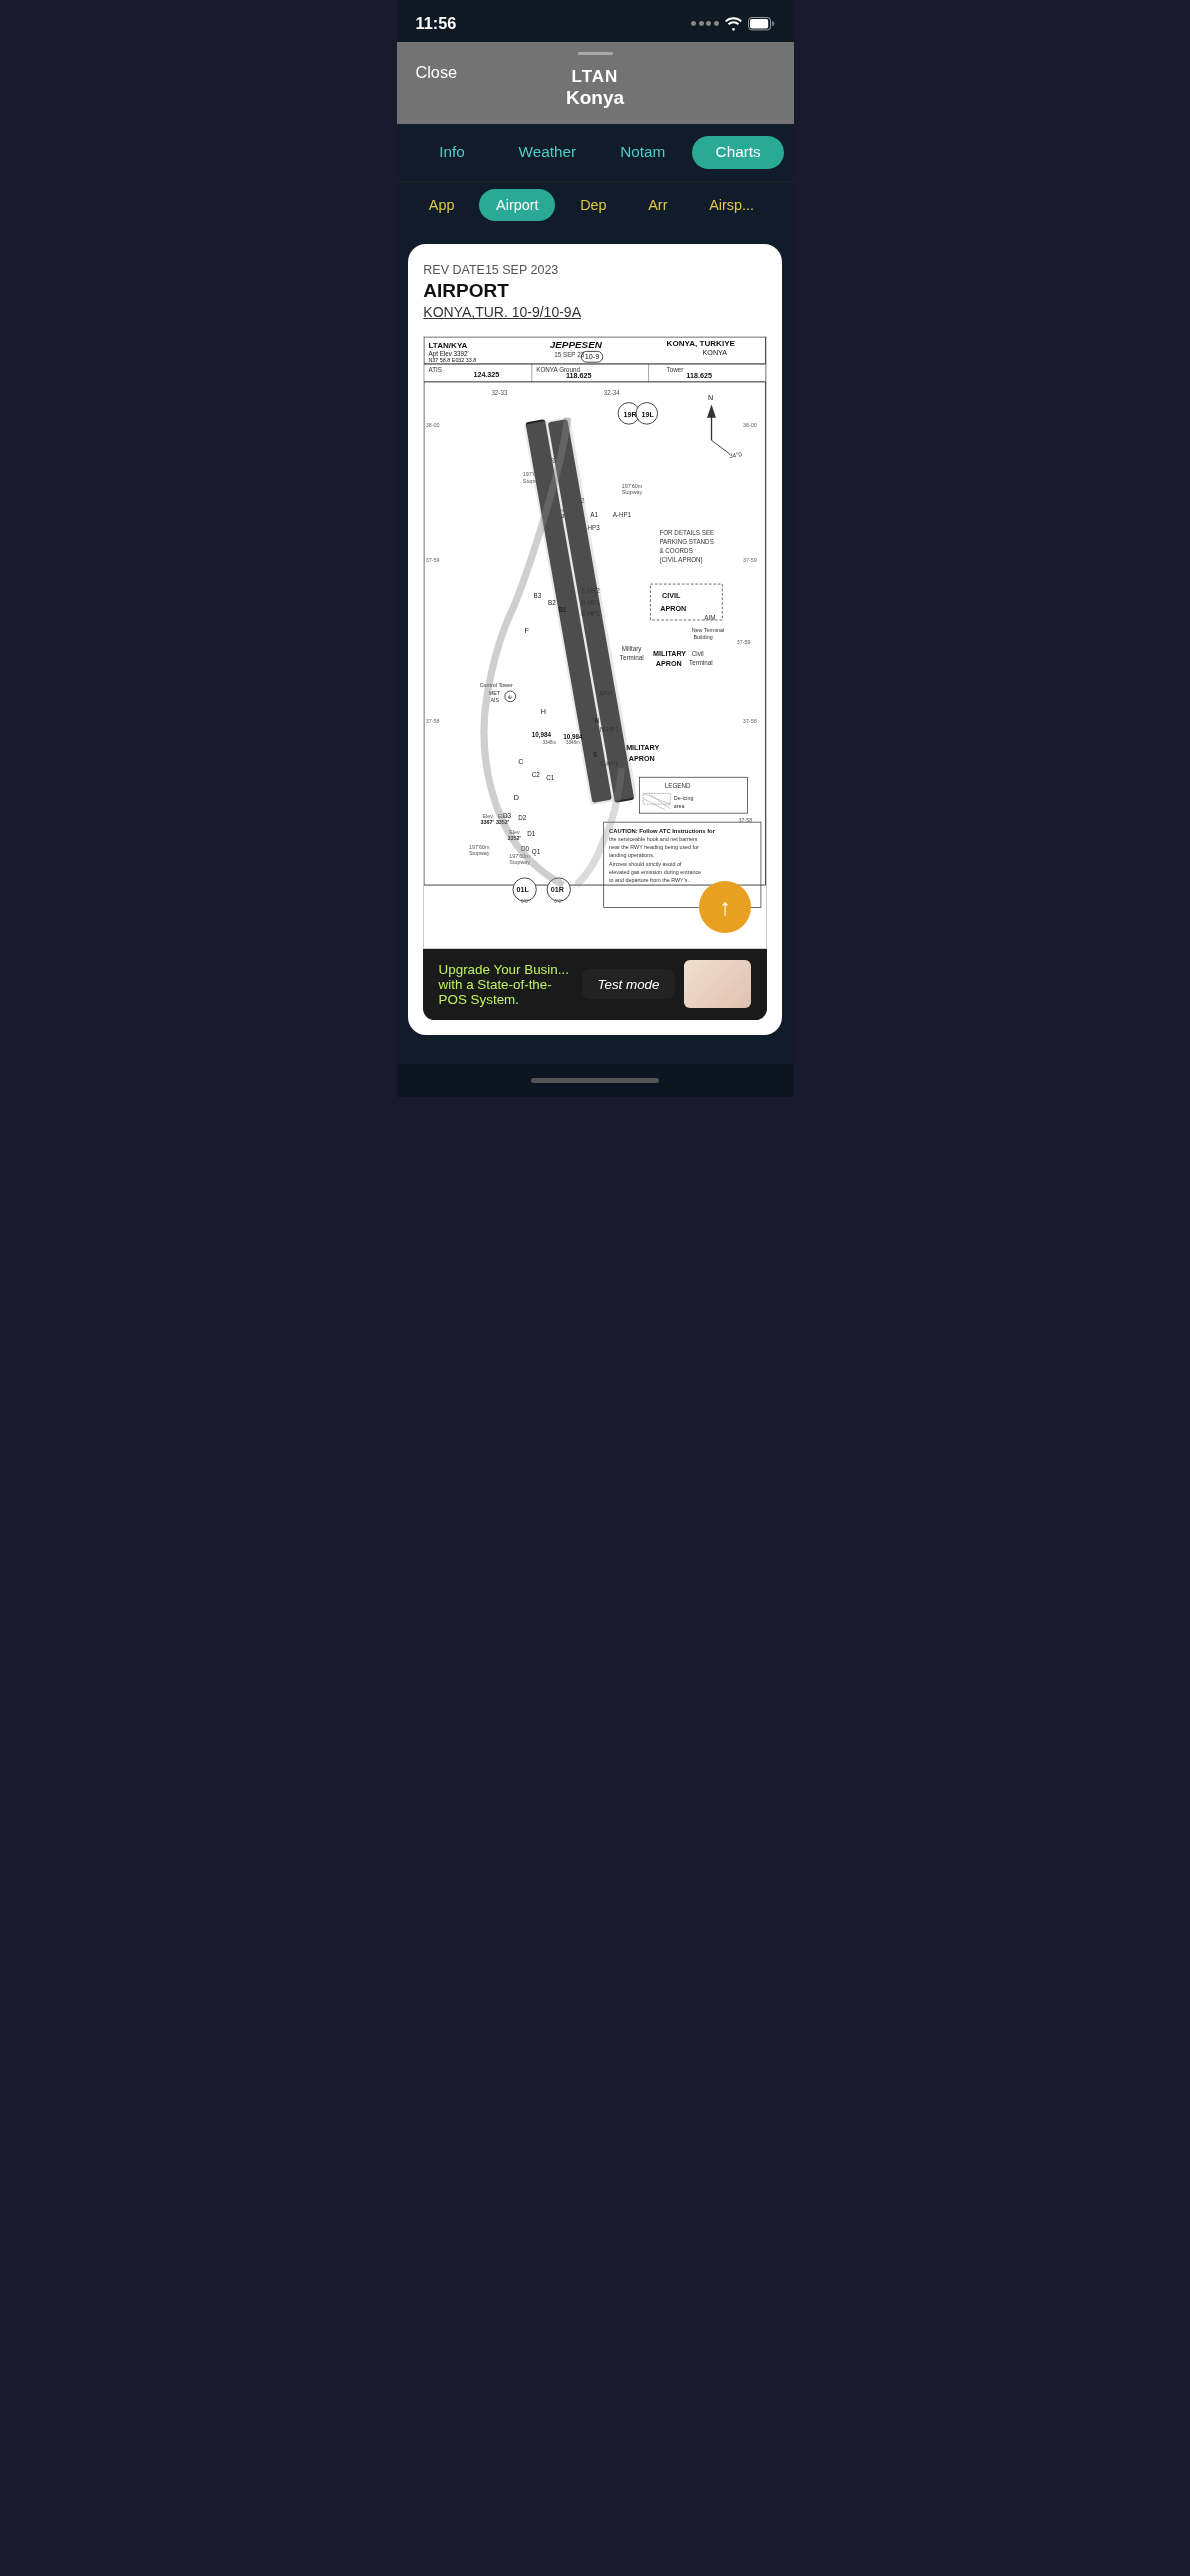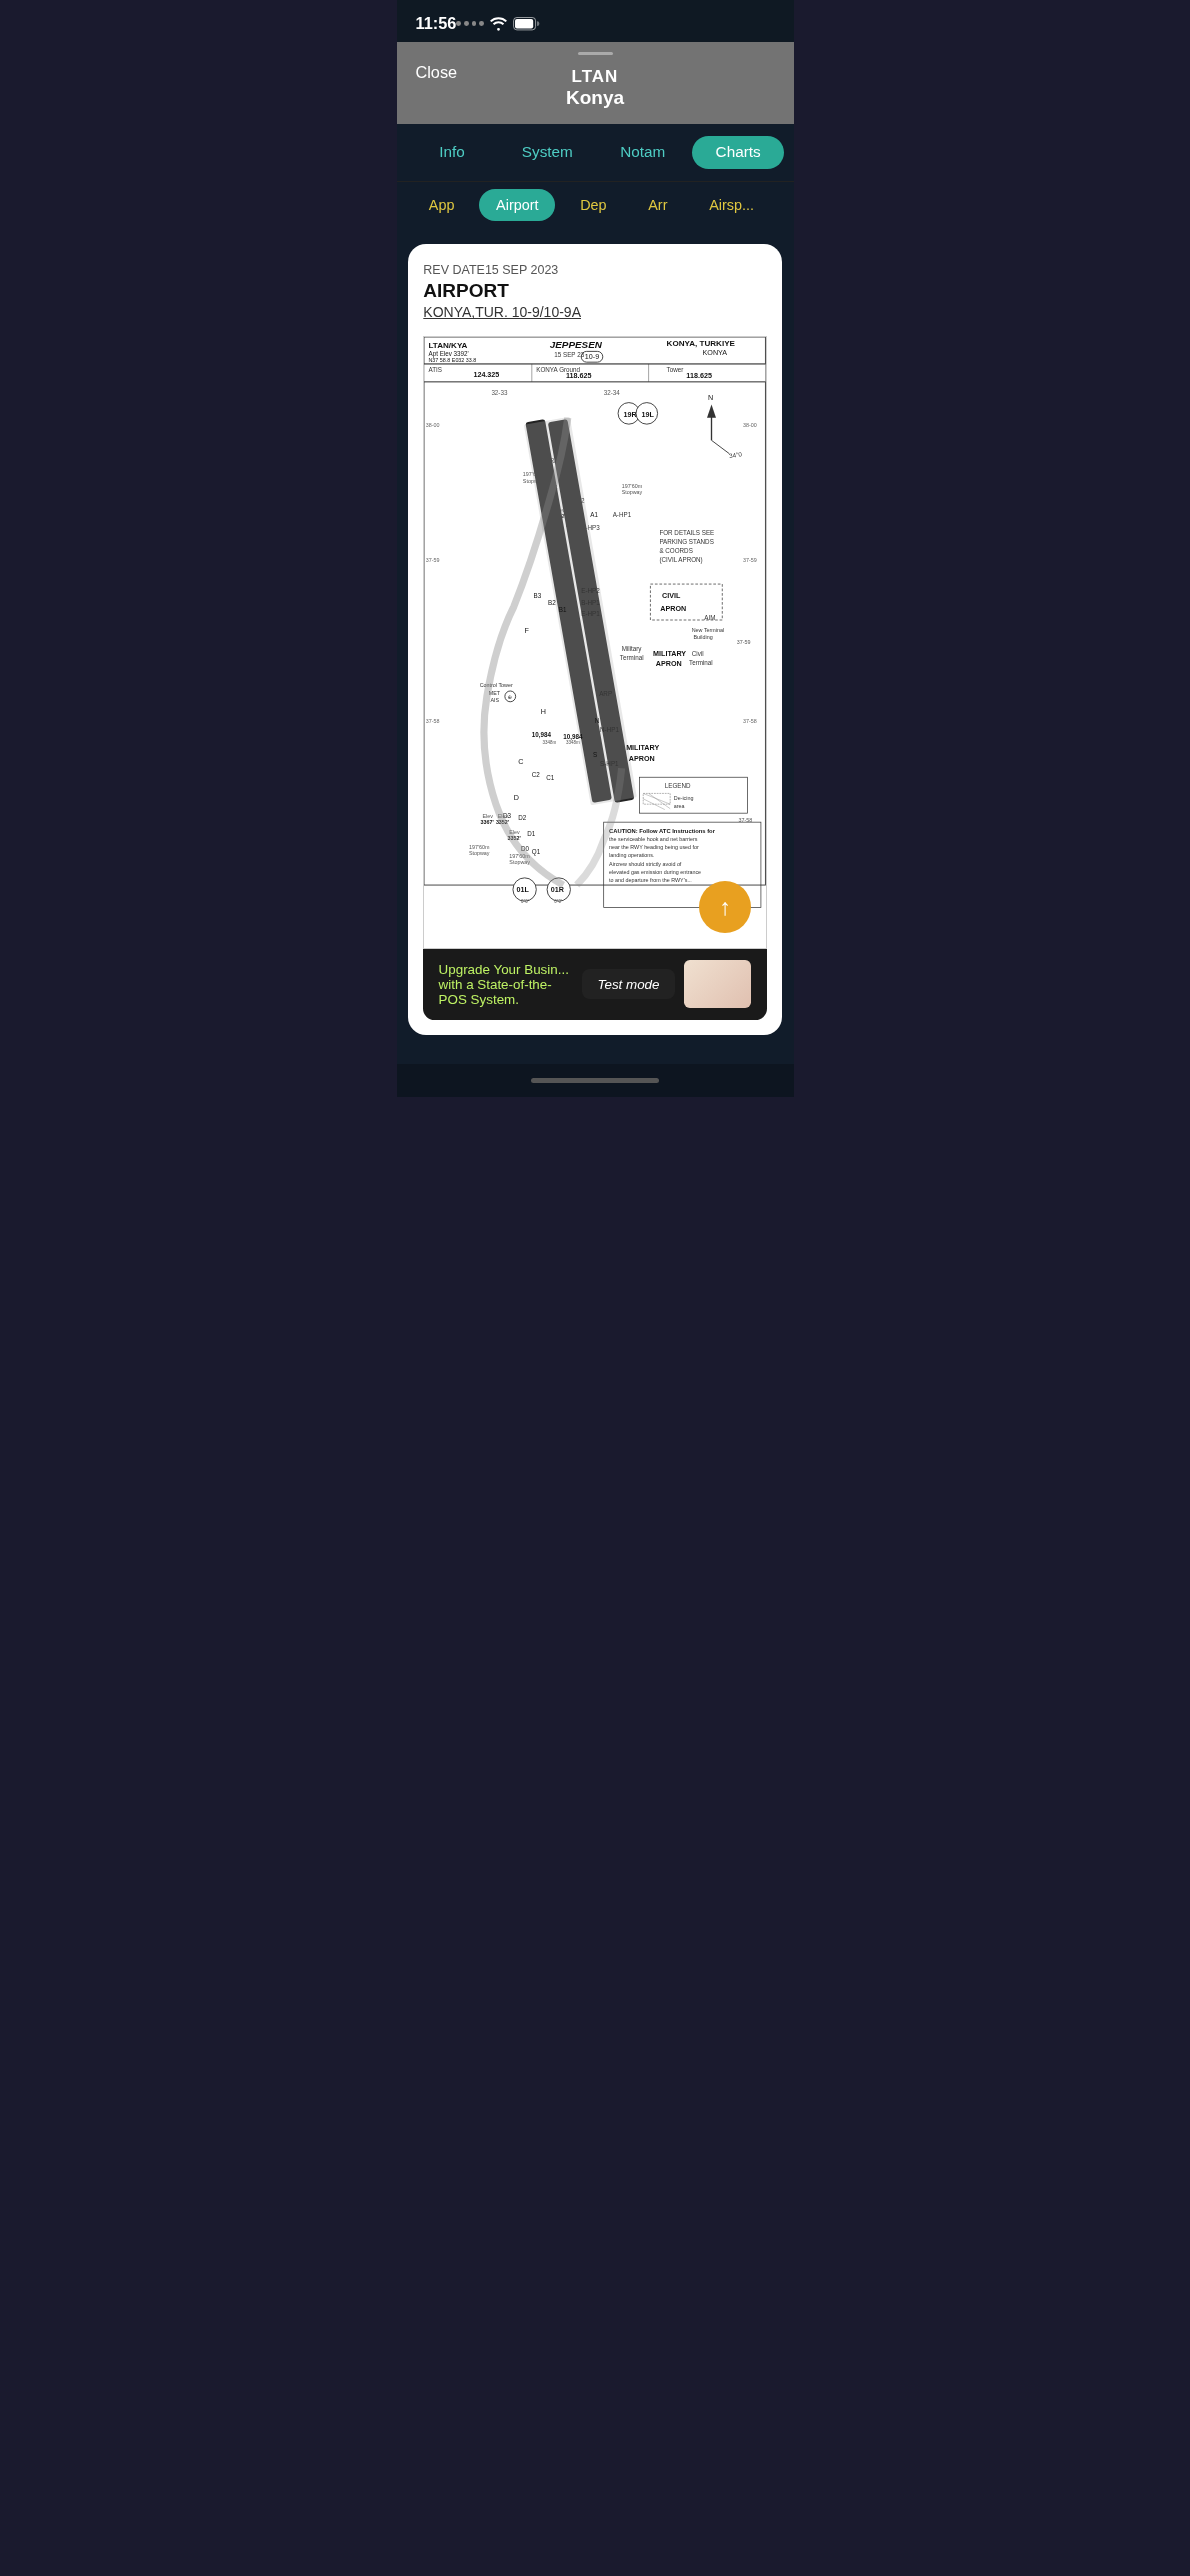--- a/index.html
+++ b/index.html
@@ -11,20 +11,21 @@
       width: 397px;
       margin: 0 auto;
       min-height: 859px;
       color: white;
     }
 
     
     .status-bar {
       background: #0f1923;
       display: flex;
+      justify-content: space-between;
       align-items: center;
       padding: 13.4px 19px 7.7px;
       height: 42px;
     }
     .status-time {
       font-size: 16.3px;
       font-weight: 600;
       color: white;
     }
     .status-icons {
@@ -252,21 +253,21 @@
 
 <div class="header">
   <div class="drag-handle"></div>
   <button class="close-btn">Close</button>
   <div class="airport-code">LTAN</div>
   <div class="airport-name">Konya</div>
 </div>
 
 <div class="tab-bar">
   <div class="tab-item">Info</div>
-  <div class="tab-item">System</div>
+  <div class="tab-item">Weather</div>
   <div class="tab-item">Notam</div>
   <div class="tab-item active">Charts</div>
 </div>
 
 <div class="sub-tab-bar">
   <div class="sub-tab">App</div>
   <div class="sub-tab active">Airport</div>
   <div class="sub-tab">Dep</div>
   <div class="sub-tab">Arr</div>
   <div class="sub-tab">Airsp...</div>

